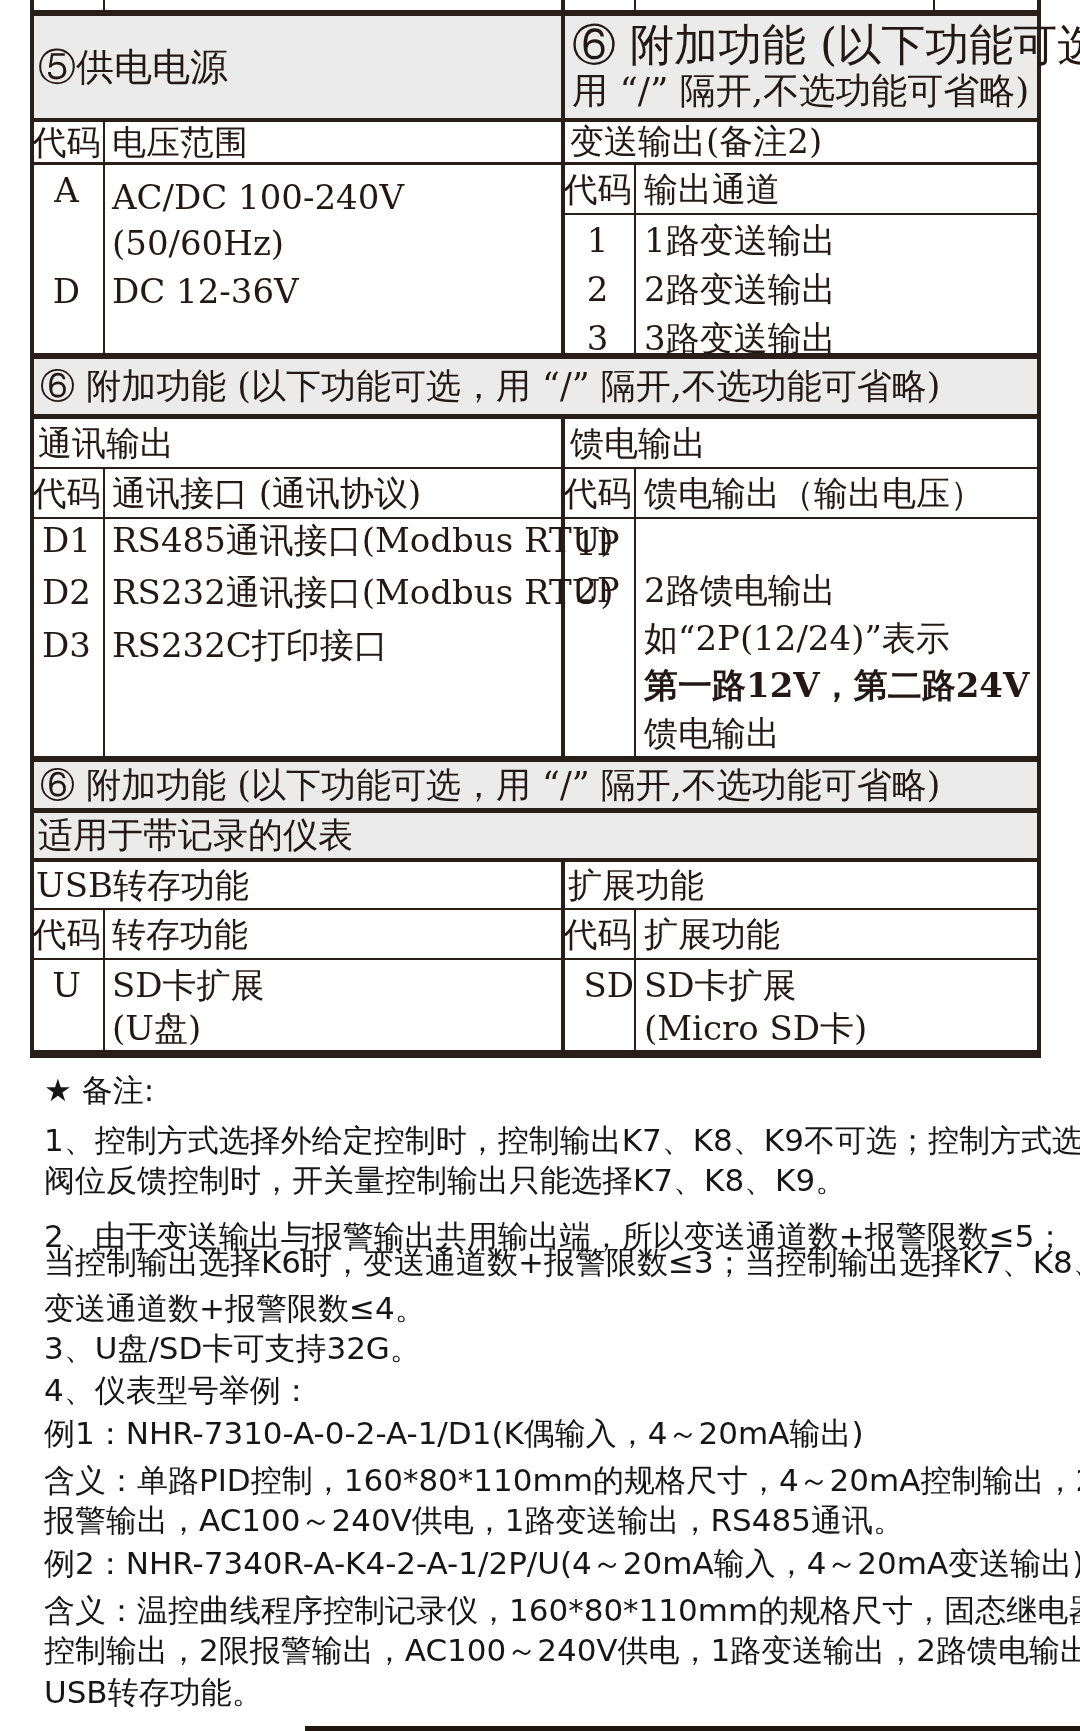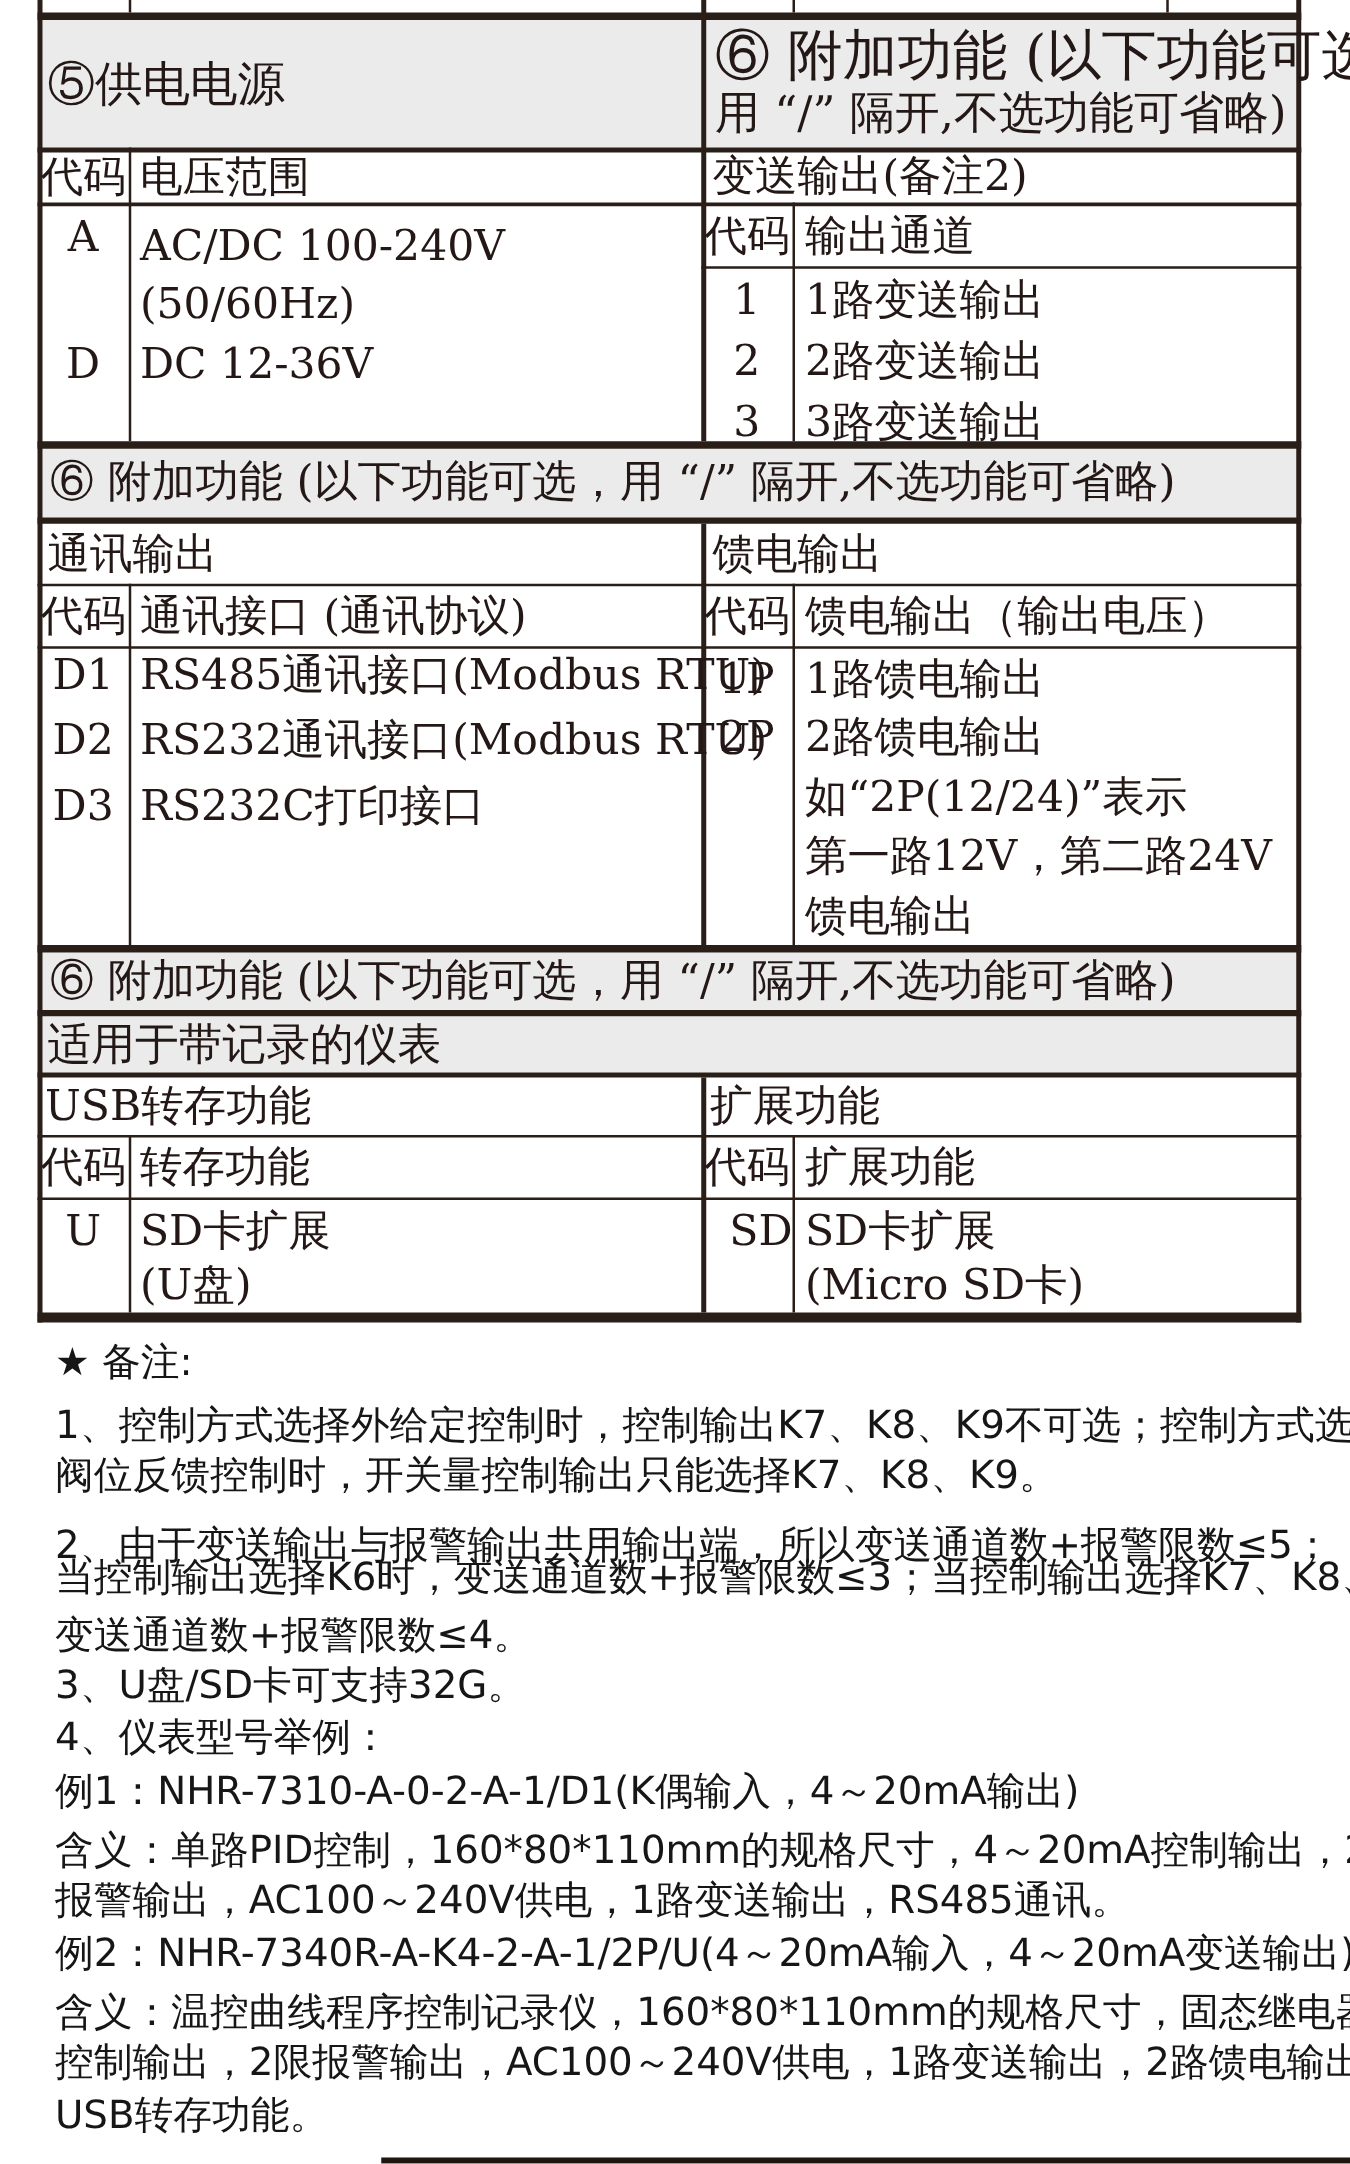--- a/index.html
+++ b/index.html
@@ -87,25 +87,24 @@
   <div class="tc" style="left:112px;top:515px;">RS485通讯接口(Modbus RTU)</div>
   <div class="tc cc" style="left:30px;top:567px;">D2</div>
   <div class="tc" style="left:112px;top:567px;">RS232通讯接口(Modbus RTU)</div>
   <div class="tc cc" style="left:30px;top:620px;">D3</div>
   <div class="tc" style="left:112px;top:620px;">RS232C打印接口</div>
 
   <div class="tc" style="left:570px;top:418px;">馈电输出</div>
   <div class="tc cc" style="left:561px;top:468px;">代码</div>
   <div class="tc" style="left:644px;top:468px;">馈电输出（输出电压）</div>
   <div class="tc cc" style="left:561px;top:518px;">1P</div>
-  <div class="tc" style="left:644px;top:518px;">1路馈电输出</div>
   <div class="tc cc" style="left:561px;top:565px;">2P</div>
   <div class="tc" style="left:644px;top:565px;">2路馈电输出</div>
   <div class="tc" style="left:644px;top:613px;">如“2P(12/24)”表示</div>
-  <div class="tc" style="left:644px;top:660px;">第一路12V，第二路24V</div>
+  <div class="tc" style="left:644px;top:660px;font-weight:bold;">第一路12V，第二路24V</div>
   <div class="tc" style="left:644px;top:708px;">馈电输出</div>
 
   <div class="tc" style="left:40px;top:762px;font-size:35px;height:46px;line-height:46px;">⑥ 附加功能 (以下功能可选，用 “/” 隔开,不选功能可省略)</div>
   <div class="tc" style="left:38px;top:813px;font-size:35px;height:45px;line-height:45px;font-family:Liberation Serif, serif;">适用于带记录的仪表</div>
 
   <div class="tc" style="left:36px;top:860px;">USB转存功能</div>
   <div class="tc cc" style="left:30px;top:909px;">代码</div>
   <div class="tc" style="left:112px;top:909px;">转存功能</div>
   <div class="tc cc" style="left:30px;top:960px;">U</div>
   <div class="tc" style="left:112px;top:960px;">SD卡扩展</div>

